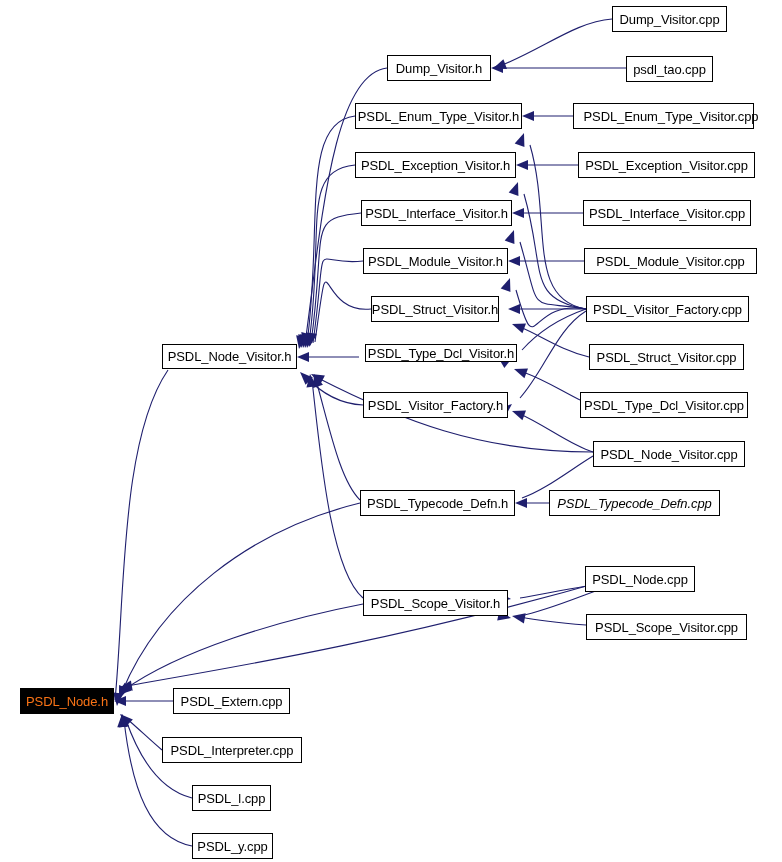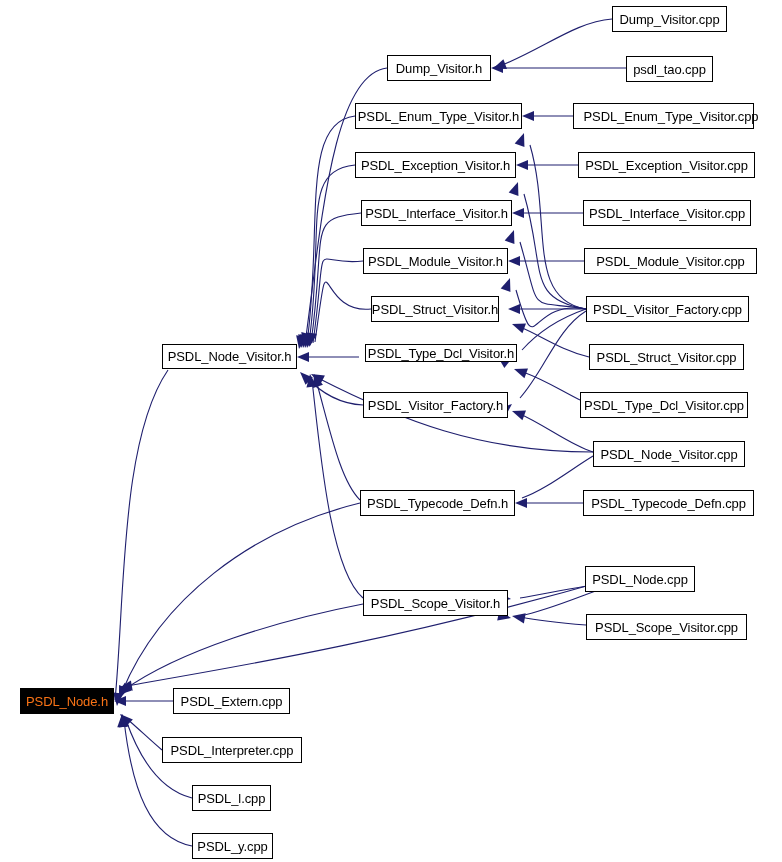--- a/index.html
+++ b/index.html
@@ -143,21 +143,21 @@
       <div class="node" style="left: 584px; top: 248px; width: 173px; height: 26px;">PSDL_Module_Visitor.cpp</div>
       <div class="node" style="left: 371px; top: 296px; width: 128px; height: 26px;">PSDL_Struct_Visitor.h</div>
       <div class="node" style="left: 586px; top: 296px; width: 163px; height: 26px;">PSDL_Visitor_Factory.cpp</div>
       <div class="node" style="left: 162px; top: 344px; width: 135px; height: 25px;">PSDL_Node_Visitor.h</div>
       <div class="node" style="left: 359px; top: 344px; width: 152px; height: 18px; margin-left: 6px;">PSDL_Type_Dcl_Visitor.h</div>
       <div class="node linkblue" style="left: 589px; top: 344px; width: 155px; height: 26px;">PSDL_Struct_Visitor.cpp</div>
       <div class="node" style="left: 363px; top: 392px; width: 145px; height: 26px;">PSDL_Visitor_Factory.h</div>
       <div class="node" style="left: 580px; top: 392px; width: 168px; height: 26px;">PSDL_Type_Dcl_Visitor.cpp</div>
       <div class="node" style="left: 593px; top: 441px; width: 152px; height: 26px;">PSDL_Node_Visitor.cpp</div>
       <div class="node" style="left: 360px; top: 490px; width: 155px; height: 26px;">PSDL_Typecode_Defn.h</div>
-      <div class="node" style="left: 583px; top: 490px; width: 171px; height: 26px;">PSDL_Typecode_Defn.cpp</div>
+      <div class="node" style="left: 549px; top: 490px; width: 171px; height: 26px; font-style: italic;">PSDL_Typecode_Defn.cpp</div>
       <div class="node" style="left: 585px; top: 566px; width: 110px; height: 26px;">PSDL_Node.cpp</div>
       <div class="node" style="left: 363px; top: 590px; width: 145px; height: 26px;">PSDL_Scope_Visitor.h</div>
       <div class="node" style="left: 586px; top: 614px; width: 161px; height: 26px;">PSDL_Scope_Visitor.cpp</div>
       <div class="node root" style="left: 20px; top: 688px; width: 94px; height: 26px;">PSDL_Node.h</div>
       <div class="node" style="left: 173px; top: 688px; width: 117px; height: 26px;">PSDL_Extern.cpp</div>
       <div class="node" style="left: 162px; top: 737px; width: 140px; height: 26px;">PSDL_Interpreter.cpp</div>
       <div class="node" style="left: 192px; top: 785px; width: 79px; height: 26px;">PSDL_l.cpp</div>
       <div class="node" style="left: 192px; top: 833px; width: 81px; height: 26px;">PSDL_y.cpp</div>
     </div>
 

